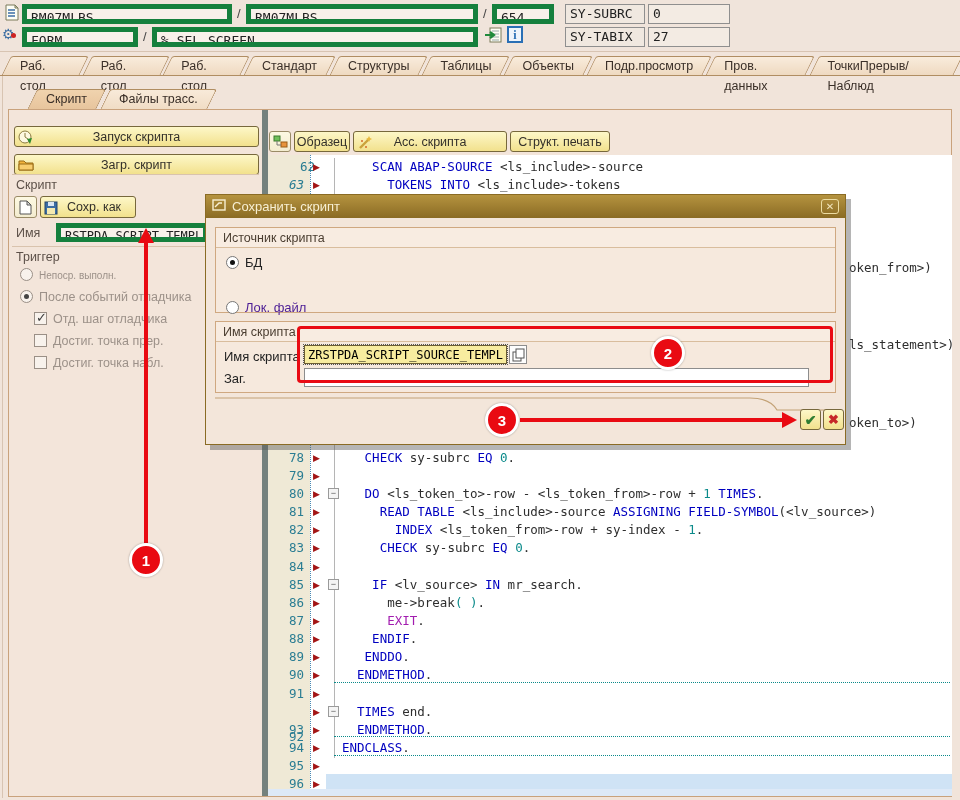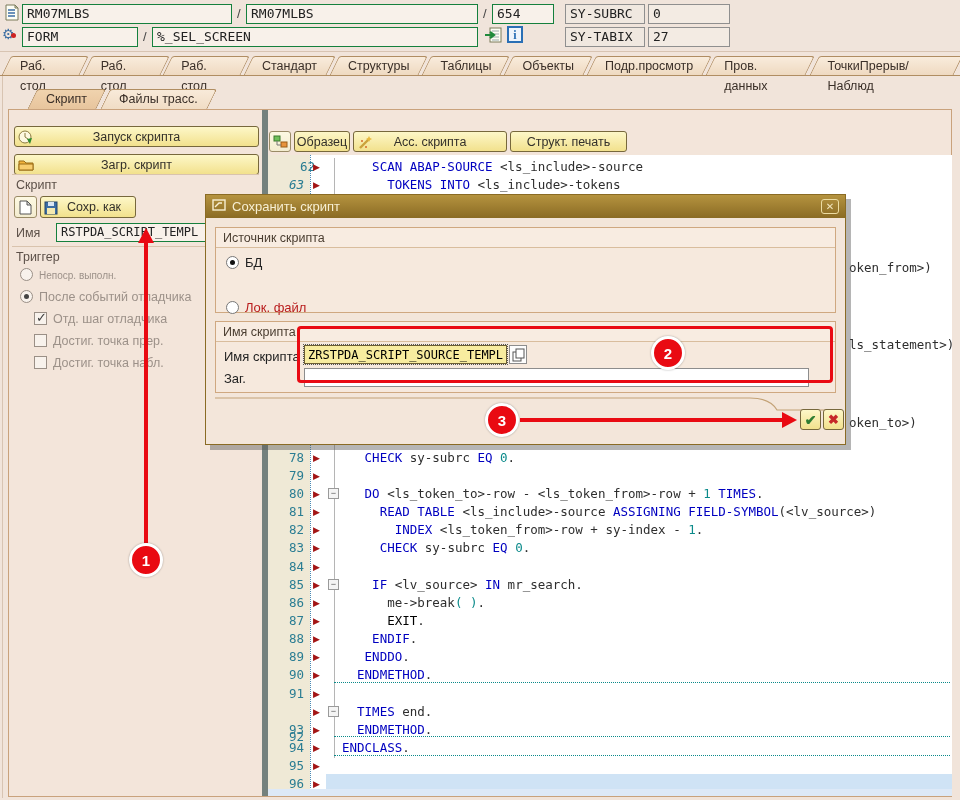--- a/index.html
+++ b/index.html
@@ -2,21 +2,21 @@
 <html><head>
 <meta charset="utf-8">
 <style>
   * { margin:0; padding:0; box-sizing:border-box; }
   html,body { width:960px; height:800px; }
   body { position:relative; font-family:"Liberation Sans",sans-serif; font-size:13px;
          background:#f1e4da; overflow:hidden; color:#3a2f28; }
   .abs { position:absolute; }
 
   
-  .fld { background:#f8f1ea; border:1px solid #15803d; height:20px; line-height:18px;
+  .fld { background:#f8f1ea; border:5px solid #15803d; height:20px; line-height:18px;
          padding:0 4px; font-family:"DejaVu Sans Mono",monospace; font-size:13px; color:#222; overflow:hidden; }
   .gfld { background:#f0e8e0; border:1px solid #8f8f8f; height:20px; line-height:18px;
           padding:0 4px; font-family:"DejaVu Sans Mono",monospace; font-size:13px; color:#222; }
   .slash { color:#444; line-height:20px; }
 
   
   .tabstrip { display:flex; align-items:flex-end; }
   .tab { position:relative; height:20px; padding:0 14px; margin-right:3px; cursor:default; }
   .tab::before { content:""; position:absolute; inset:0; transform:skewX(-26deg);
                  background:linear-gradient(#f9ecdc,#eed8bf); border:1px solid #b08d62;
@@ -43,21 +43,21 @@
   .rd,.cb { display:inline-block; width:13px; height:13px; border:1px solid #9a8f86;
             background:#f8f2ec; vertical-align:-2px; margin-right:6px; position:relative; }
   .rd { border-radius:50%; }
   .rd.on::after { content:""; position:absolute; left:3px; top:3px; width:5px; height:5px;
                   border-radius:50%; background:#444; }
   .cb.on::after { content:"✓"; position:absolute; left:1px; top:-3px; font-size:13px; color:#3d3d3d; }
   .rd.en { border-color:#777; background:#fff; }
   .rd.en.on::after { background:#111; }
 
   
-  .c-k { color:#0000c0; } .c-i { color:#2e2e2e; } .c-n { color:#0a8a8a; } .c-x { color:#000000; }
+  .c-k { color:#0000c0; } .c-i { color:#2e2e2e; } .c-n { color:#0a8a8a; } .c-x { color:#a21caf; }
   .cl { position:absolute; white-space:pre; font-family:"DejaVu Sans Mono",monospace;
         font-size:12.5px; line-height:18px; }
   .lnum { position:absolute; width:34px; text-align:right; color:#2a7d93;
           font-family:"DejaVu Sans Mono",monospace; font-size:12.5px; line-height:18px; }
   .bpm { position:absolute; color:#a31515; font-size:9px; line-height:18px; }
   .foldbox { position:absolute; width:11px; height:11px; border:1px solid #9a9a9a; background:#f5f5f5;
              color:#555; font-size:9px; line-height:9px; text-align:center; }
   .sepdots { position:absolute; border-top:1px dotted #0a8a8a; left:66px; right:2px; }
 
   
@@ -200,21 +200,21 @@
   <span style="position:absolute;left:4px;top:3px;">
     <svg width="15" height="15">
         <path d="M2 13 L11 4" stroke="#caa23c" stroke-width="2.4"></path>
         <path d="M11 1 l1 2 2 1 -2 1 -1 2 -1-2 -2-1 2-1 z" fill="#e8b93c"></path>
         <circle cx="4" cy="6" r="1" fill="#d46a2a"></circle>
         <circle cx="8" cy="12" r="1" fill="#d46a2a"></circle>
       </svg>
   </span>
   <span>Асс. скрипта</span>
 </div>
-<div class="abs ybtn" style="left:510px;top:131px;width:117px;">Структ. печать</div>
+<div class="abs ybtn" style="left:510px;top:131px;width:100px;">Структ. печать</div>
 
 <div class="abs" style="left:268px;top:155px;width:684px;height:641px;background:#fff;overflow:hidden;">
   <div class="abs" style="left:0;top:0;width:42px;height:641px;background:#efe9d6;"></div>
   <div class="abs" style="left:42px;top:0;width:0;height:641px;border-left:1px dotted #4a8ab5;"></div>
   <div class="abs" style="left:66px;top:3px;width:0;height:600px;border-left:1px solid #b5b5b5;"></div>
   <div id="code-lines" class="abs" style="left:0;top:0;width:684px;height:641px;">
       <div class="lnum" style="left: 13px; top: 3px;">62</div>
       <span class="bpm" style="left: 45px; top: 3px;">▶</span>
       <div class="cl" style="left: 74px; top: 3px;">    <span class="c-k">SCAN ABAP-SOURCE</span><span class="c-i"> &lt;ls_include&gt;-source</span></div>
       <div class="lnum" style="left: 2px; top: 21.16px; font-style: italic;">63</div>
@@ -307,21 +307,21 @@
       <span>✕</span>
     </span>
   </div>
 
   <div class="dlg-grp" style="left:9px;top:32px;width:621px;height:86px;">
     <div class="dlg-grp-hd">Источник скрипта</div>
     <div style="padding:7px 10px;">
       <div style="margin-bottom:7px;color:#222;">
         <span class="rd en on"></span><span>БД</span>
       </div>
-      <div style="color:#b91c1c;margin-top:30px;">
+      <div style="color:#4c1d95;margin-top:30px;">
         <span class="rd en"></span><span>Лок. файл</span>
       </div>
     </div>
   </div>
 
   <div class="dlg-grp" style="left:9px;top:126px;width:621px;height:72px;">
     <div class="dlg-grp-hd">Имя скрипта</div>
     <div class="abs" style="left:8px;top:27px;color:#222;">Имя скрипта</div>
     <input class="abs" style="left: 88px; top: 23px; width: 203px; background: rgb(248, 236, 159); border: 1px solid rgb(107, 93, 51); outline: rgb(85, 85, 85) dotted 1px;" value="ZRSTPDA_SCRIPT_SOURCE_TEMPLATE">
     <span class="abs" style="left:293px;top:23px;width:18px;height:19px;border:1px solid #8d8d8d;background:#fdfdfd;">

